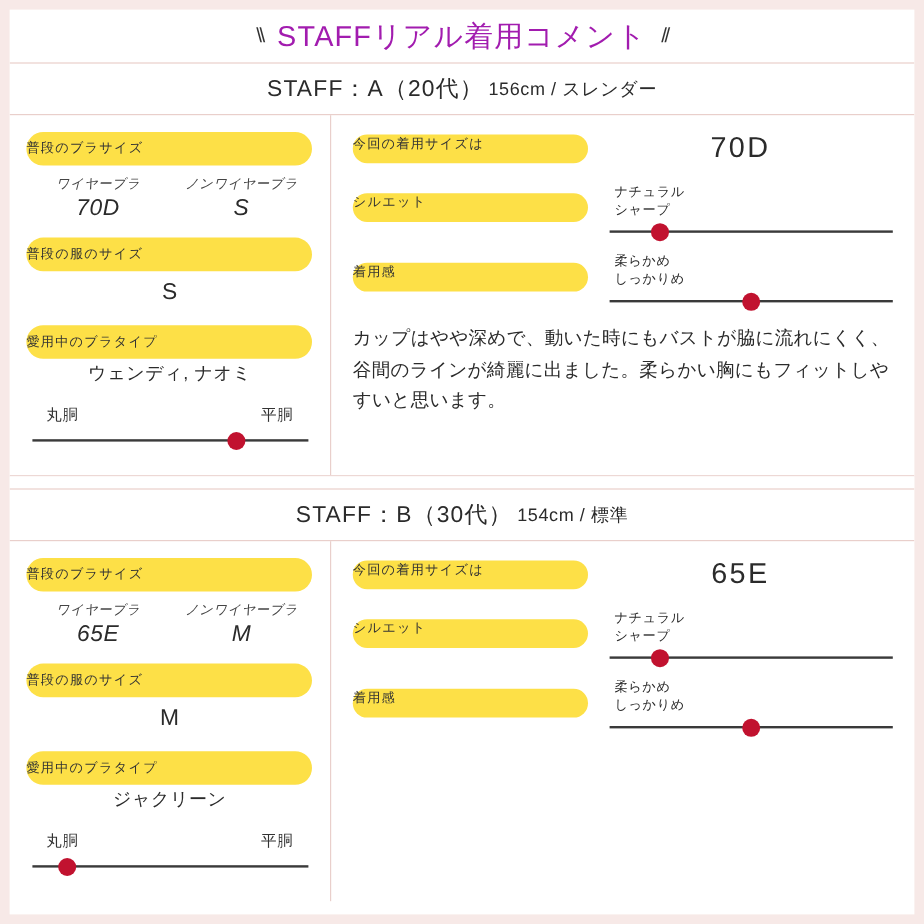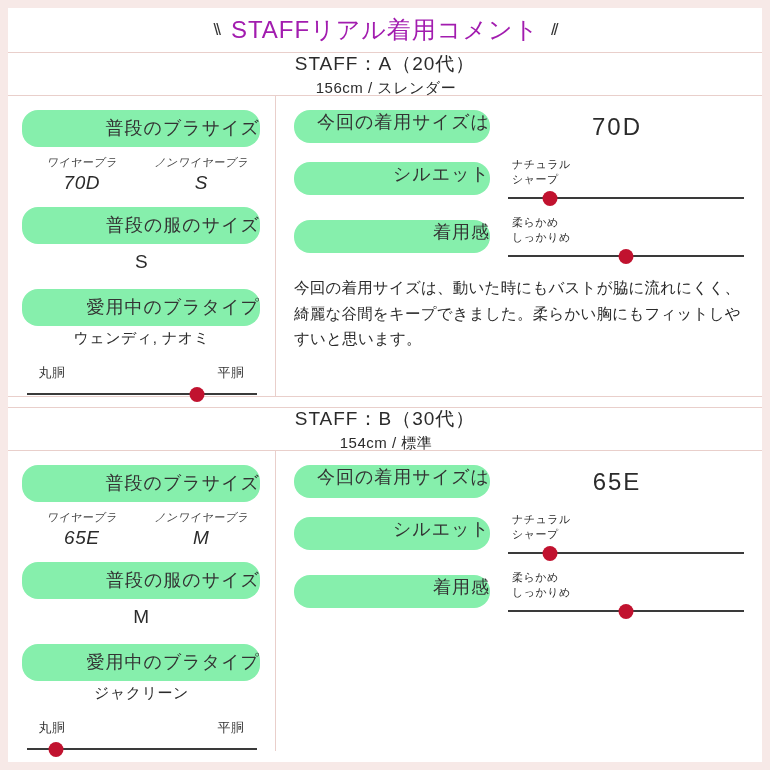--- a/index.html
+++ b/index.html
@@ -53,21 +53,20 @@
     position: relative;
   }
   .staff-head {
     border-top: 1px solid #e9cfcb;
     border-bottom: 1px solid #e9cfcb;
     height: 42px;
     display: flex;
     align-items: center;
     justify-content: center;
     gap: 2px;
-    flex-direction: column;
   }
   .sh-main {
     font-size: 19px;
     letter-spacing: 1px;
   }
   .sh-sub {
     font-size: 15px;
     letter-spacing: 0.5px;
     padding-left: 2px;
   }
@@ -82,24 +81,24 @@
     border-right: 1px solid #e9cfcb;
   }
   .col-right {
     flex: 1;
     box-sizing: border-box;
     padding: 14px 18px 6px 18px;
     position: relative;
   }
   
   .pill {
-    background: #86efac;
+    background: #fde047;
     border-radius: 16px;
-    text-align: right;
-    font-size: 18px;
+    text-align: left;
+    font-size: 11px;
     color: #333;
     padding: 6px 0 7px 0;
     letter-spacing: 1px;
   }
   .pill.l { width: 238px; }
   .pill.r { width: 196px; padding: 0 0 9px 0; }
   .pair-row {
     display: flex;
     margin-top: 8px;
   }
@@ -288,21 +287,21 @@
               <div class="r-slider-ends">
                 <span>柔らかめ</span>
                 <span>しっかりめ</span>
               </div>
               <div class="r-slider-track">
                 <div class="slider-dot" style="left:50%"></div>
               </div>
             </div>
           </div>
 
-          <div class="comment">今回の着用サイズは、動いた時にもバストが脇に流れにくく、綺麗な谷間をキープできました。柔らかい胸にもフィットしやすいと思います。</div>
+          <div class="comment">カップはやや深めで、動いた時にもバストが脇に流れにくく、谷間のラインが綺麗に出ました。柔らかい胸にもフィットしやすいと思います。</div>
         </div>
       </div>
     </div>
 
     <div class="divider-thick"></div>
     <div class="gap-band"></div>
 
     <div class="staff-block">
       <div class="staff-head">
         <span class="sh-main">STAFF：B（30代）</span>

